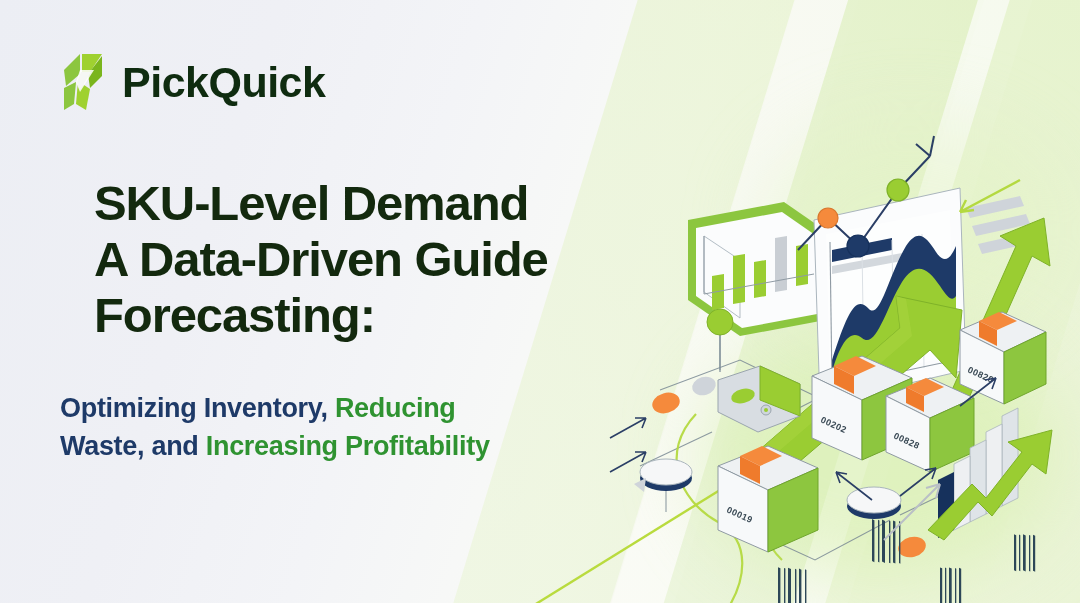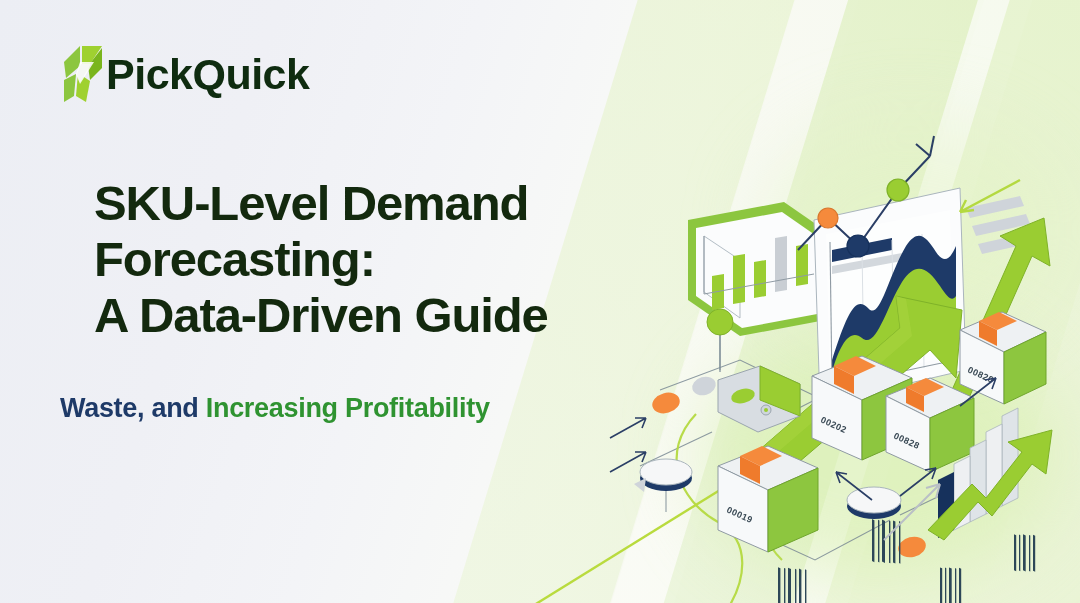--- a/index.html
+++ b/index.html
@@ -42,22 +42,22 @@
 
   .softglow {
     position:absolute; border-radius:50%;
     filter:blur(38px); pointer-events:none;
   }
   .g1 { left:700px; top:330px; width:360px; height:250px; background:rgba(214,238,170,.55); }
   .g2 { left:760px; top:120px; width:300px; height:220px; background:rgba(225,242,192,.4); }
 
   
   .logo-row {
-    position:absolute; left:60px; top:44px;
-    display:flex; align-items:center; 
+    position:absolute; left:60px; top:52px;
+    display:flex; align-items:center; gap:16px;
   }
   .logo-mark { width:46px; height:60px; display:block; }
   .logo-word {
     font-size:43px; font-weight:700; letter-spacing:-.5px;
     color:#0f2c10; line-height:1;
   }
 
   
   .headline {
     position:absolute; left:60px; top:176px;
@@ -110,25 +110,29 @@
       <polygon points="4,36 16,30 14,52 4,58" fill="#8cc63f"></polygon>
       <polygon points="18,29 30,37 26,58 16,52" fill="#9fd130"></polygon>
       <polygon points="20,18 34,18 20,40 16,30" fill="#ffffff" opacity=".85"></polygon>
       <polygon points="21,20 31,20 20,38 17,30" fill="#f5f7f4"></polygon>
     </svg>
     <div class="logo-word">PickQuick</div>
   </div>
 
   <h1 class="headline">
     <span class="l">SKU-Level Demand</span>
+    <span class="l">A Data-Driven Guide</span>
     <span class="l">Forecasting:</span>
-    <span class="l">A Data-Driven Guide</span>
   </h1>
 
   <h2 class="subtitle">
+    <span class="line">
+      <span>Optimizing Inventory,</span>
+      <span class="accent">Reducing</span>
+    </span>
     <span class="line">
       <span>Waste, and</span>
       <span class="accent">Increasing Profitability</span>
     </span>
   </h2>
 
   <div class="illus">
     <svg viewBox="0 0 480 530" xmlns="http://www.w3.org/2000/svg">
 
       <g stroke="#7b8a95" stroke-width="1.1" fill="none" opacity=".85">

